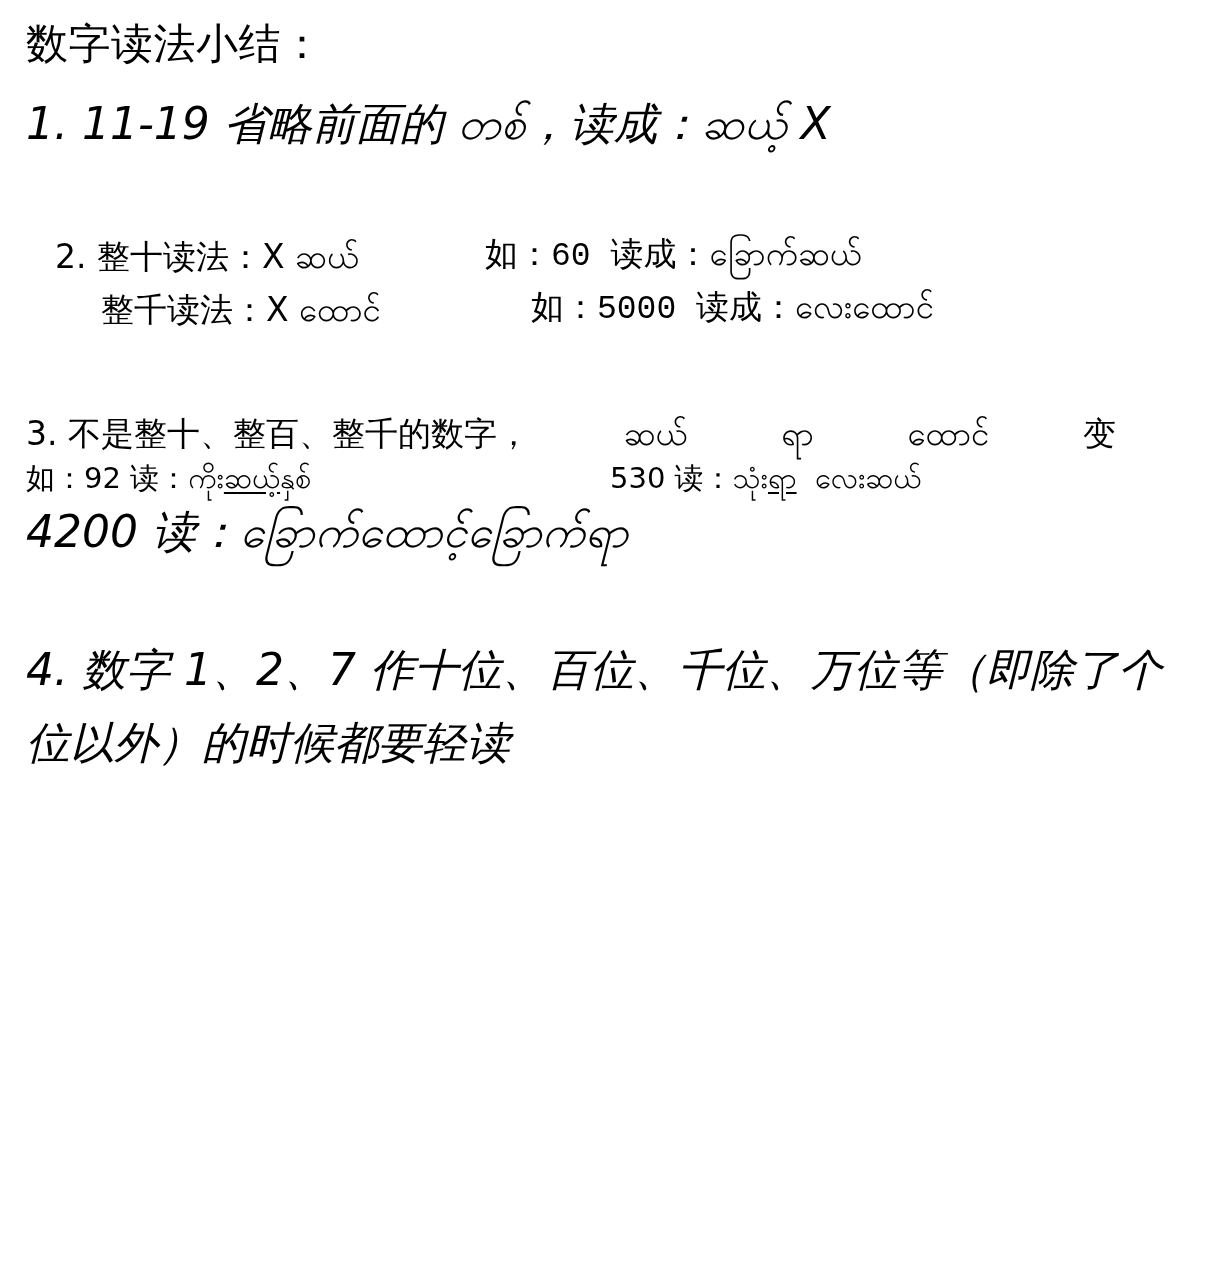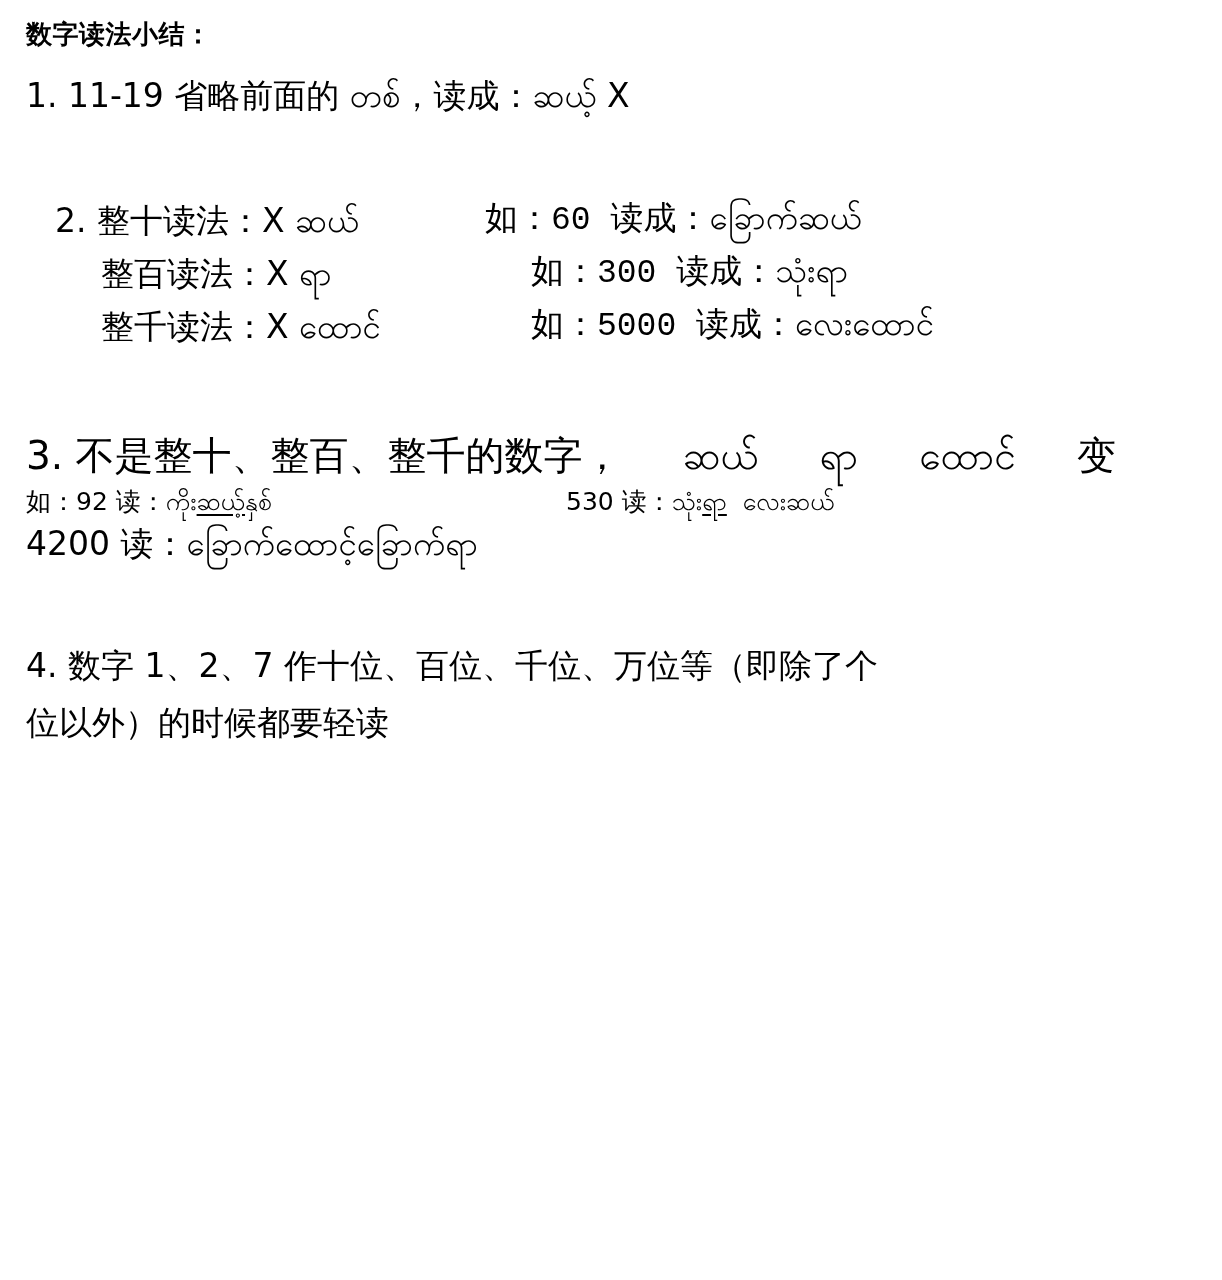--- a/index.html
+++ b/index.html
@@ -16,46 +16,47 @@
   }
   .page {
     box-sizing: border-box;
     width: 1222px;
     height: 1280px;
     padding: 18px 26px 0 26px;
     position: relative;
     overflow: hidden;
   }
   .title {
-    font-size: 26px;
-    font-weight: bold;
+    font-size: 42px;
+    font-weight: normal;
     line-height: 1.25;
     margin-bottom: 22px;
     letter-spacing: 0.5px;
   }
   .line {
-    font-size: 33px;
+    font-size: 44px;
     line-height: 1.42;
     white-space: pre;
     margin-bottom: 10px;
+    font-style: italic;
   }
   .block {
     margin-bottom: 8px;
   }
   .gap-lg {
     height: 66px;
   }
   .indent {
     padding-left: 46px;
   }
   .justify {
     display: flex;
     justify-content: space-between;
     width: 1090px;
-    font-size: 39px;
+    font-size: 33px;
     line-height: 1.42;
     white-space: pre;
   }
   .seg {
     white-space: pre;
   }
   .underline {
     text-decoration: underline;
     text-underline-offset: 4px;
   }
@@ -69,23 +70,24 @@
     width: 430px;
     flex: 0 0 430px;
     margin-left: 29px;
   }
   .row-pair .right {
     flex: 1 1 auto;
     font-family: Liberation Mono, monospace;
   }
   .row-ex {
     display: flex;
-    font-size: 25px;
+    font-size: 29px;
     line-height: 1.5;
     white-space: pre;
+    gap: 44px;
   }
   .row-ex .ex-left {
     width: 540px;
     flex: 0 0 540px;
   }
 </style>
 </head>
 <body>
 
 <div class="page">
@@ -95,24 +97,20 @@
   <div class="block">
     <div class="line">1. 11-19 省略前面的 တစ်，读成：ဆယ့် X</div>
   </div>
 
   <div class="gap-lg"></div>
 
   <div class="block">
     <div class="row-pair">
       <span class="left">2. 整十读法：X ဆယ်</span>
       <span class="right">如：60 读成：ခြောက်ဆယ်</span>
-    </div>
-    <div class="row-pair indent">
-      <span class="left">整百读法：X ရာ</span>
-      <span class="right">如：300 读成：သုံးရာ</span>
     </div>
     <div class="row-pair indent">
       <span class="left">整千读法：X ထောင်</span>
       <span class="right">如：5000 读成：လေးထောင်</span>
     </div>
   </div>
 
   <div class="gap-lg"></div>
 
   <div class="block">

